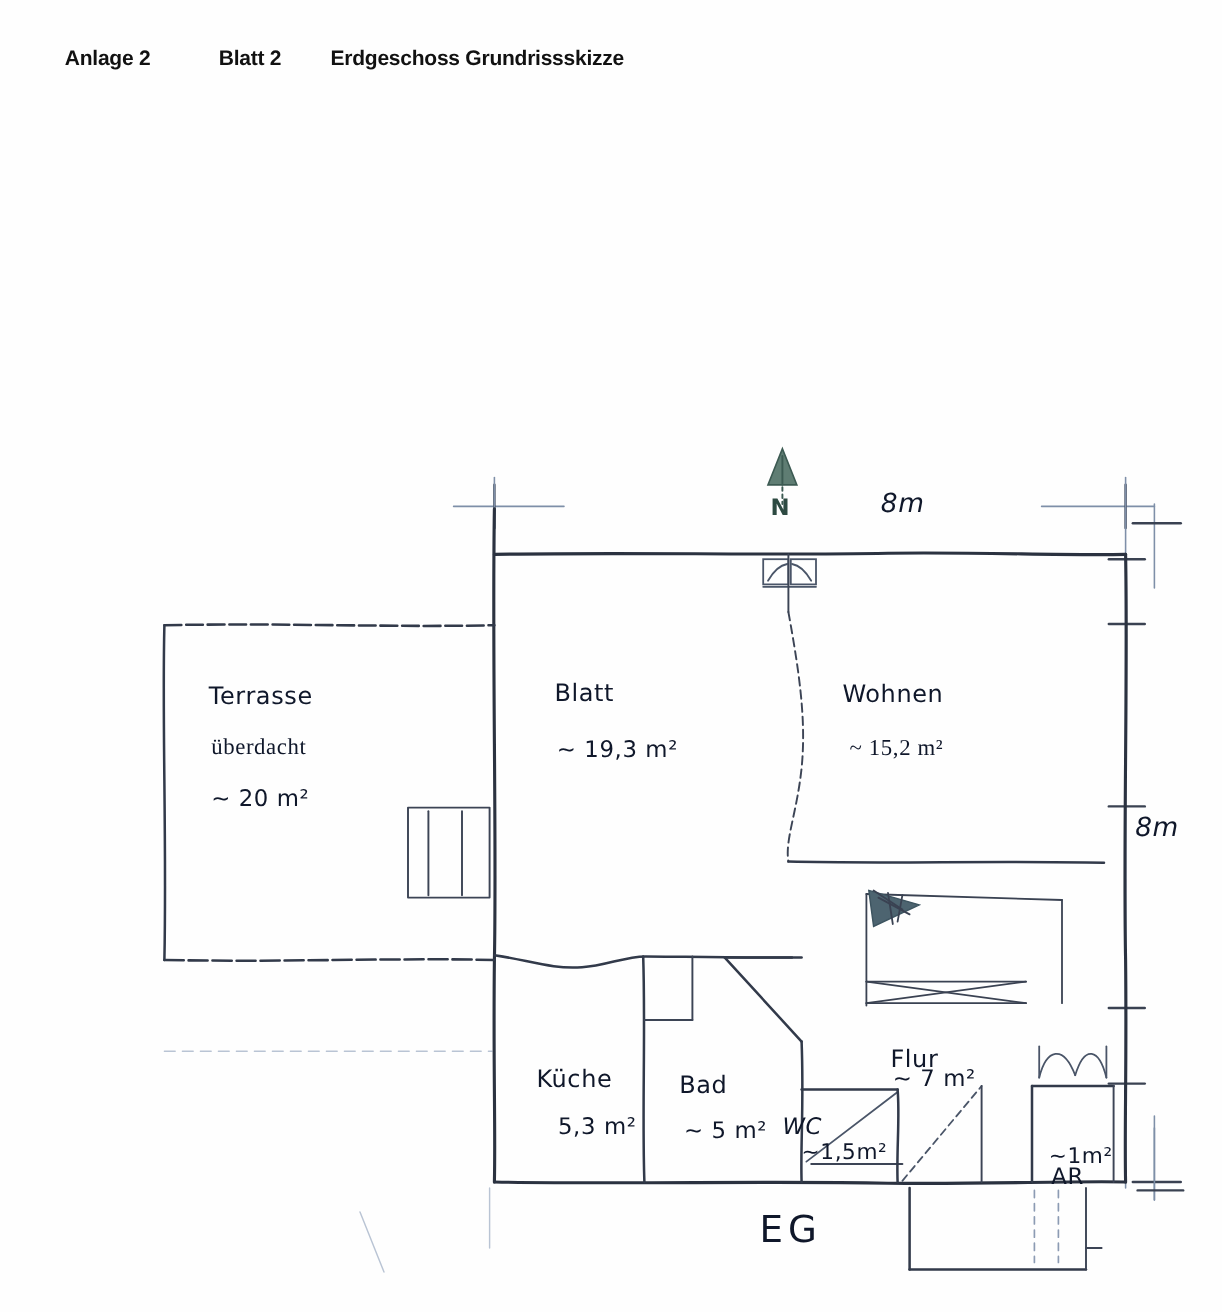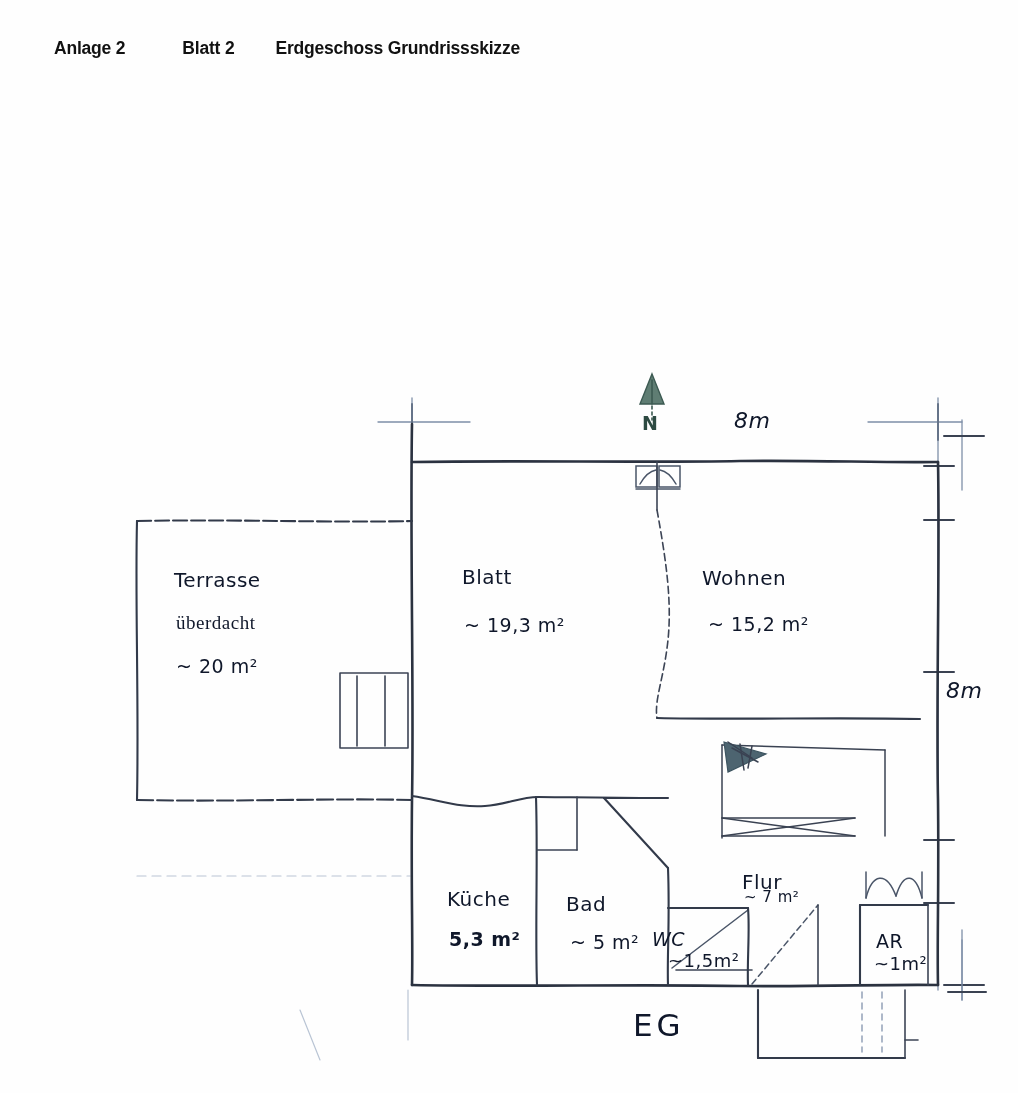--- a/index.html
+++ b/index.html
@@ -71,21 +71,21 @@
   .hw {
     position: absolute;
     font-family: "DejaVu Sans", sans-serif;
     color: #0f172a;
     white-space: nowrap;
     letter-spacing: 0.5px;
     transform-origin: left top;
   }
   .hw.room-name { font-size: 20px; }
   .hw.room-area { font-size: 19px; }
-  .hw.small     { font-size: 15px; }
+  .hw.small     { font-size: 19px; }
   .hw.tiny      { font-size: 18px; }
   .hw.dim       { font-size: 22px; font-style: italic; }
   .hw.eg        { font-size: 31px; letter-spacing: 4px; }
   .hw.nlab      { font-size: 19px; color: #2d4a42; font-weight: bold; }
 </style>
 </head>
 <body>
 
 <div id="page">
 
@@ -246,32 +246,32 @@
   <div class="hw dim" style="left:946px; top:678px;">8m</div>
 
   <div class="hw room-name" style="left:174px; top:568px;">Terrasse</div>
   <div class="hw room-area" style="left:176px; top:612px;font-family:Liberation Serif, serif;">überdacht</div>
   <div class="hw room-area" style="left:176px; top:655px;">~ 20 m²</div>
 
   <div class="hw room-name" style="left:462px; top:565px;">Blatt</div>
   <div class="hw room-area" style="left:464px; top:614px;">~ 19,3 m²</div>
 
   <div class="hw room-name" style="left:702px; top:566px;">Wohnen</div>
-  <div class="hw room-area" style="left:708px; top:613px;">~ 15,2 m²</div>
+  <div class="hw room-area" style="left:708px; top:613px;font-family:Liberation Serif, serif;">~ 15,2 m²</div>
 
   <div class="hw room-name" style="left:447px; top:887px;">Küche</div>
-  <div class="hw room-area" style="left:449px; top:928px;font-weight:bold;">5,3 m²</div>
+  <div class="hw room-area" style="left:465px; top:928px;">5,3 m²</div>
 
   <div class="hw room-name" style="left:566px; top:892px;">Bad</div>
   <div class="hw room-area" style="left:570px; top:931px;">~ 5 m²</div>
 
   <div class="hw room-name" style="left:742px; top:858px;margin-top:12px;">Flur</div>
   <div class="hw small" style="left:744px; top:888px;">~ 7 m²</div>
 
   <div class="hw room-area" style="left:652px; top:928px;font-style:italic;">WC</div>
   <div class="hw tiny" style="left:668px; top:950px;">~1,5m²</div>
 
-  <div class="hw room-area" style="left:876px; top:930px;">AR</div>
+  <div class="hw room-area" style="left:876px; top:970px;">AR</div>
   <div class="hw tiny" style="left:874px; top:953px;">~1m²</div>
 
   <div class="hw eg" style="left:622px; top:1007px;margin-left:11px;">EG</div>
 
 </div>
 
 </body></html>

